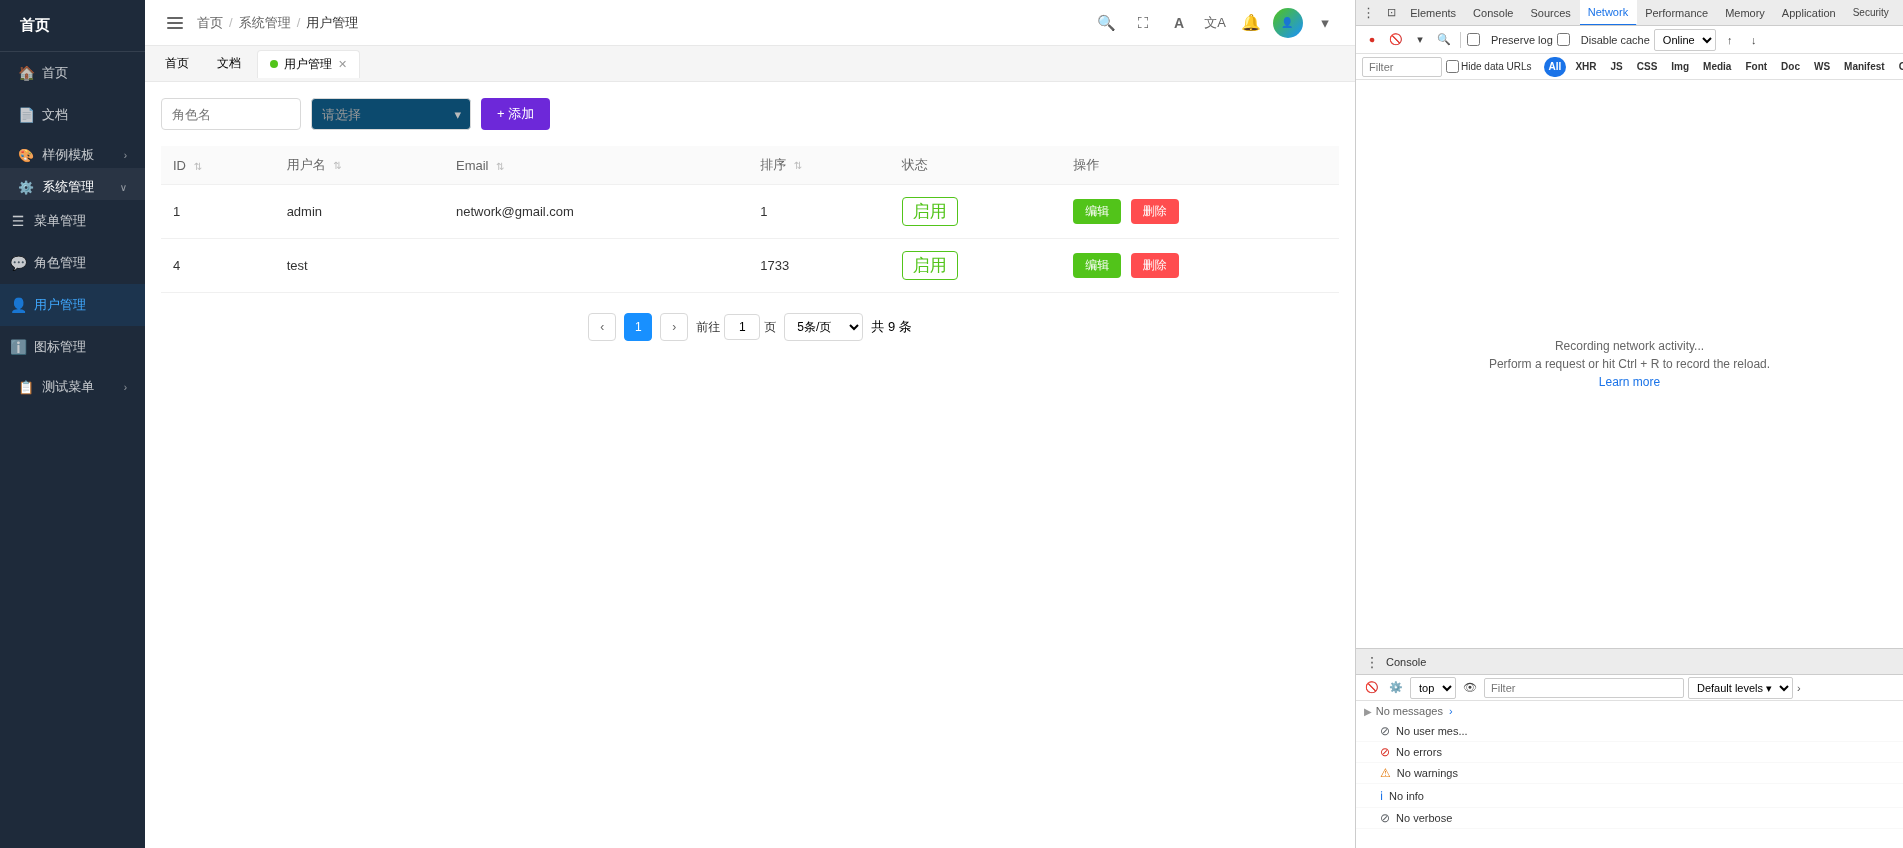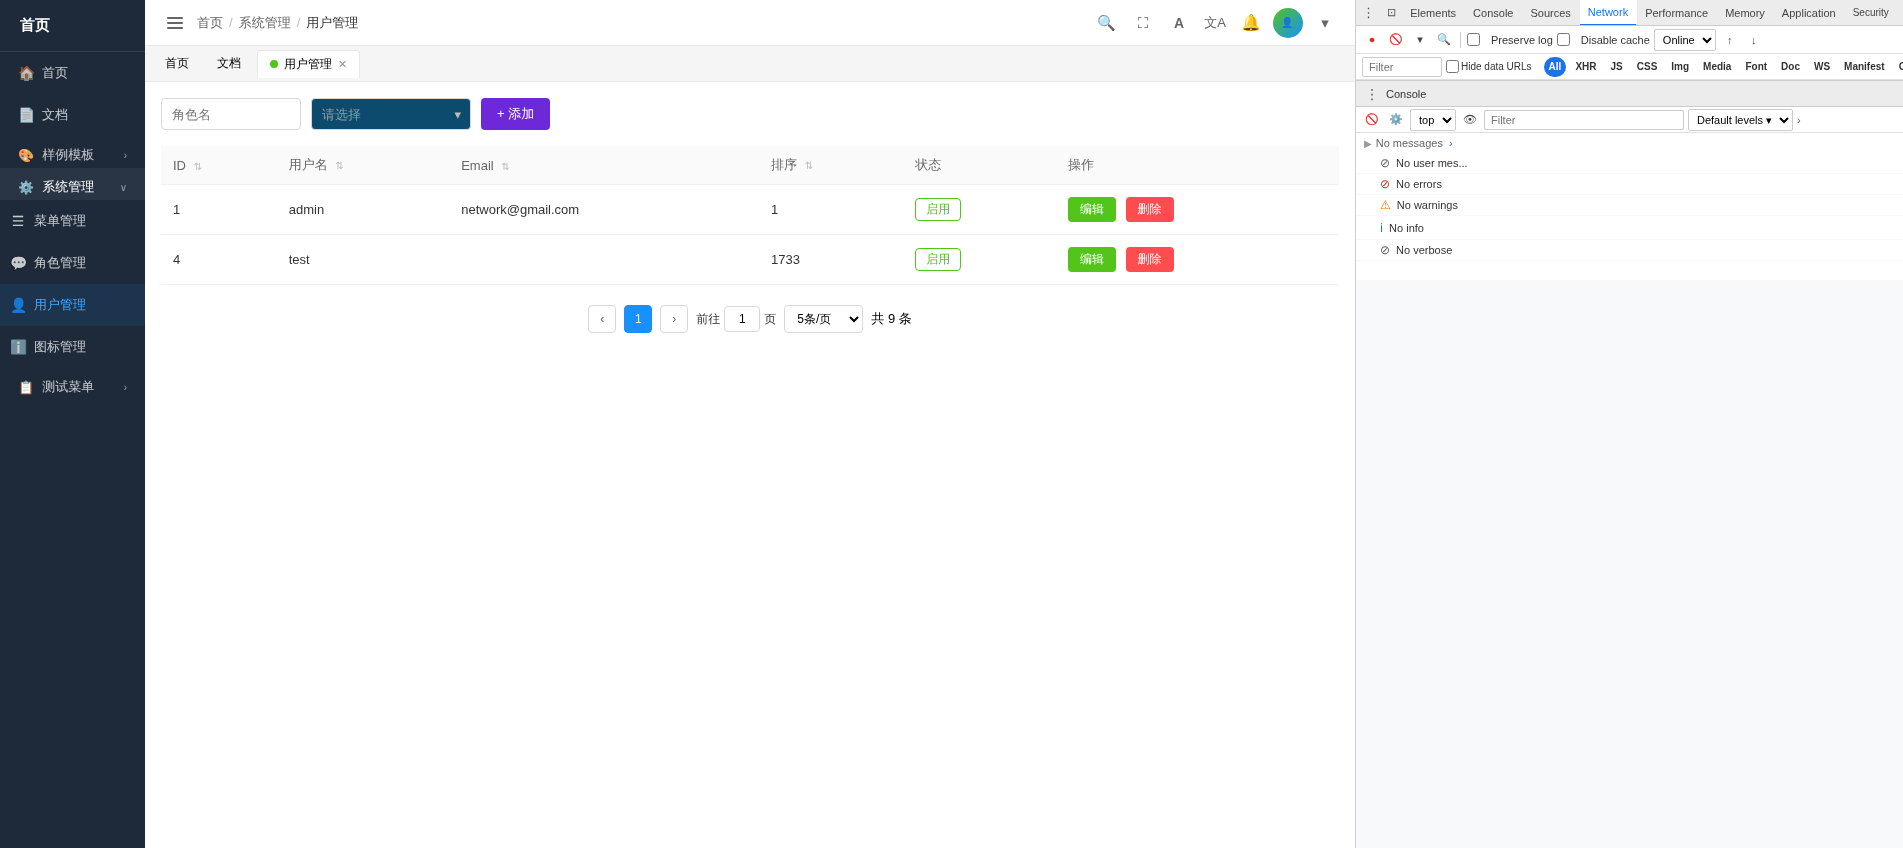--- a/index.html
+++ b/index.html
@@ -46,21 +46,21 @@
     .filter-select { height: 32px; border: 1px solid #d9d9d9; border-radius: 4px; padding: 0 10px; font-size: 13px; width: 160px; color: #999; background: #0c4a6e; appearance: none; cursor: pointer; display: flex; align-items: center; justify-content: space-between; }
     .filter-select-wrapper { position: relative; }
     .filter-select-wrapper::after { content: '▾'; position: absolute; right: 10px; top: 50%; transform: translateY(-50%); color: #bbb; pointer-events: none; }
     .add-btn { height: 32px; padding: 0 16px; background: #6d28d9; color: #fff; border: none; border-radius: 4px; font-size: 13px; cursor: pointer; display: flex; align-items: center; gap: 6px; }
 
     
     .data-table { width: 100%; border-collapse: collapse; }
     .data-table th { text-align: left; padding: 10px 12px; border-bottom: 1px solid #f0f0f0; color: #666; font-weight: 500; font-size: 13px; background: #fafafa; }
     .data-table td { padding: 12px; border-bottom: 1px solid #f0f0f0; font-size: 13px; color: #333; }
     .sort-icon { font-size: 10px; color: #bbb; margin-left: 4px; }
-    .status-tag { display: inline-block; padding: 2px 10px; border-radius: 4px; font-size: 12px; border: 1px solid #52c41a; color: #52c41a; background: #fff; }
+    .status-tag { display: inline-block; padding: 2px 10px; border-radius: 4px; font-size: 17px; border: 1px solid #52c41a; color: #52c41a; background: #fff; }
     .action-btn { padding: 4px 12px; border: none; border-radius: 4px; font-size: 12px; cursor: pointer; color: #fff; }
     .edit-btn { background: #52c41a; margin-right: 6px; }
     .del-btn { background: #ff4d4f; }
 
     
     .pagination { display: flex; align-items: center; justify-content: center; gap: 8px; margin-top: 20px; }
     .page-btn { width: 28px; height: 28px; border: 1px solid #d9d9d9; border-radius: 4px; background: #fff; cursor: pointer; display: flex; align-items: center; justify-content: center; font-size: 12px; color: #666; }
     .page-btn.active { background: #1890ff; border-color: #1890ff; color: #fff; }
     .page-size-select { height: 28px; border: 1px solid #d9d9d9; border-radius: 4px; padding: 0 8px; font-size: 12px; background: #fff; cursor: pointer; }
 
@@ -360,20 +360,25 @@
       <button class="nf-type-btn">CSS</button>
       <button class="nf-type-btn">Img</button>
       <button class="nf-type-btn">Media</button>
       <button class="nf-type-btn">Font</button>
       <button class="nf-type-btn">Doc</button>
       <button class="nf-type-btn">WS</button>
       <button class="nf-type-btn">Manifest</button>
       <button class="nf-type-btn">Other</button>
     </div>
 
+    <div class="network-content">
+      <div>Recording network activity...</div>
+      <div>Perform a request or hit Ctrl + R to record the reload.</div>
+      <a href="#">Learn more</a>
+    </div>
 
     <div class="console-panel">
       <div class="console-header">
         <span class="menu-icon">⋮</span>
         <span class="console-title">Console</span>
       </div>
       <div class="console-toolbar">
         <button class="dt-toolbar-btn" style="font-size:11px;">🚫</button>
         <button class="dt-toolbar-btn" style="font-size:11px;">⚙️</button>
         <select class="dt-select">

